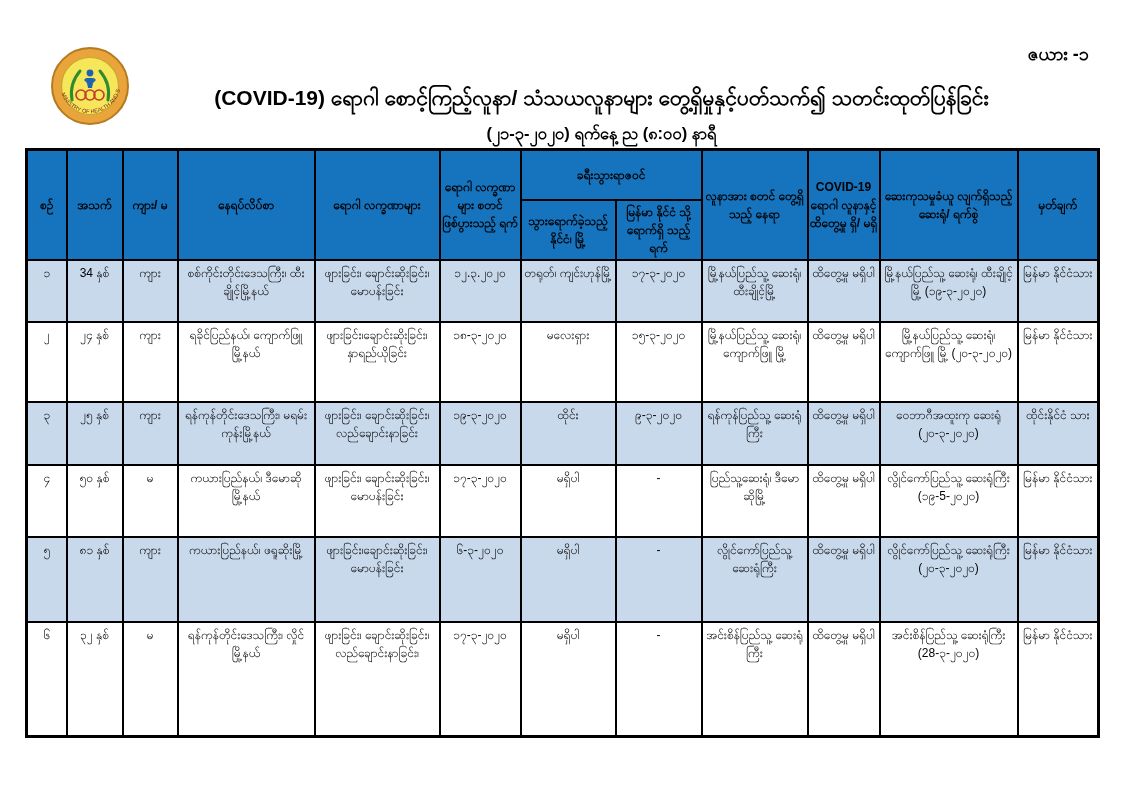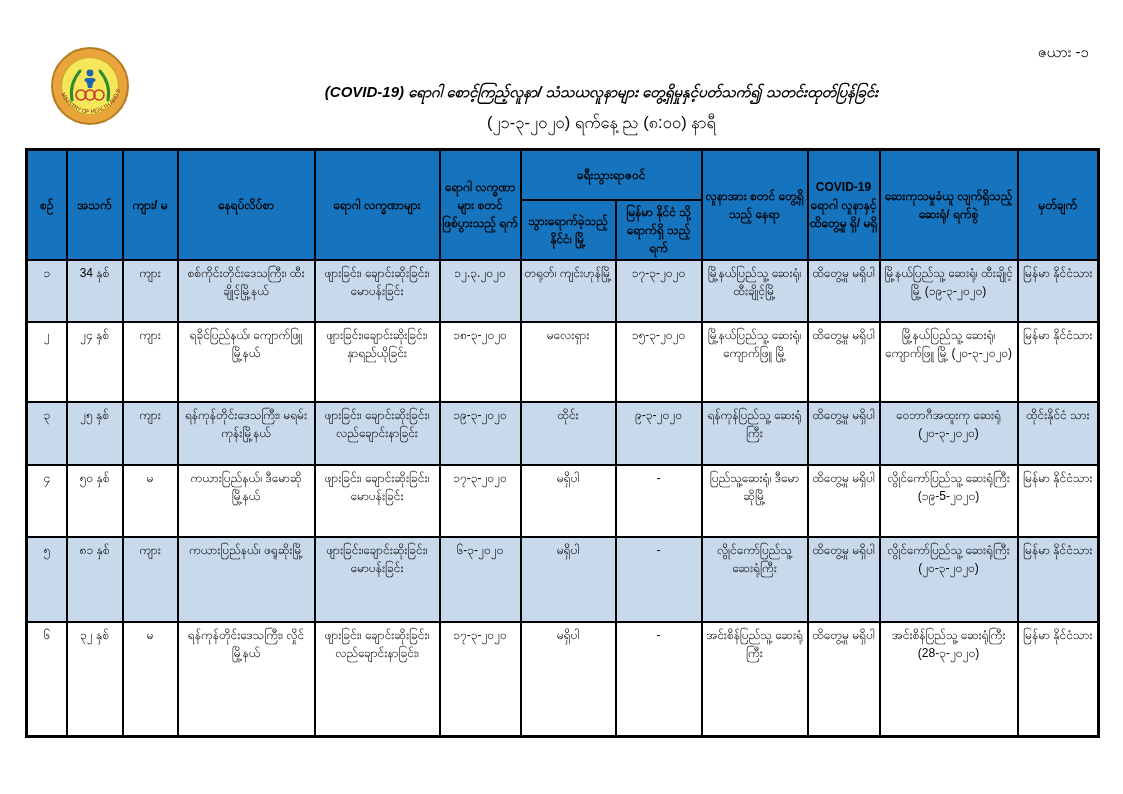--- a/index.html
+++ b/index.html
@@ -1,24 +1,24 @@
 <!DOCTYPE html>
 <html><head>
 <meta charset="utf-8">
 <style>
   html,body{margin:0;padding:0;background:#fff;}
   body{font-family:"Liberation Sans","DejaVu Sans",sans-serif;}
   .page{position:relative;width:1123px;height:794px;background:#ffffff;overflow:hidden;}
 
-  .table-label{position:absolute;top:42px;right:34px;font-size:15px;font-weight:400;color:#000;}
+  .table-label{position:absolute;top:42px;right:34px;font-size:18px;font-weight:700;color:#000;}
   .logo{position:absolute;top:46px;left:50px;width:80px;height:80px;}
 
   .titles{position:absolute;top:78px;left:140px;right:60px;text-align:center;color:#000;}
-  .title-line1{font-size:15px;font-weight:700;line-height:1.9;font-style:italic;}
-  .title-line2{font-size:16.5px;font-weight:400;line-height:1.9;}
+  .title-line1{font-size:21px;font-weight:700;line-height:1.9;}
+  .title-line2{font-size:16.5px;font-weight:700;line-height:1.9;}
 
   table.report{
     position:absolute;left:25px;top:148px;width:1072px;
     border-collapse:collapse;table-layout:fixed;
     border:3px solid #000;
   }
   table.report th, table.report td{
     border:2px solid #000;
     padding:3px 2px;
     font-size:12px;

